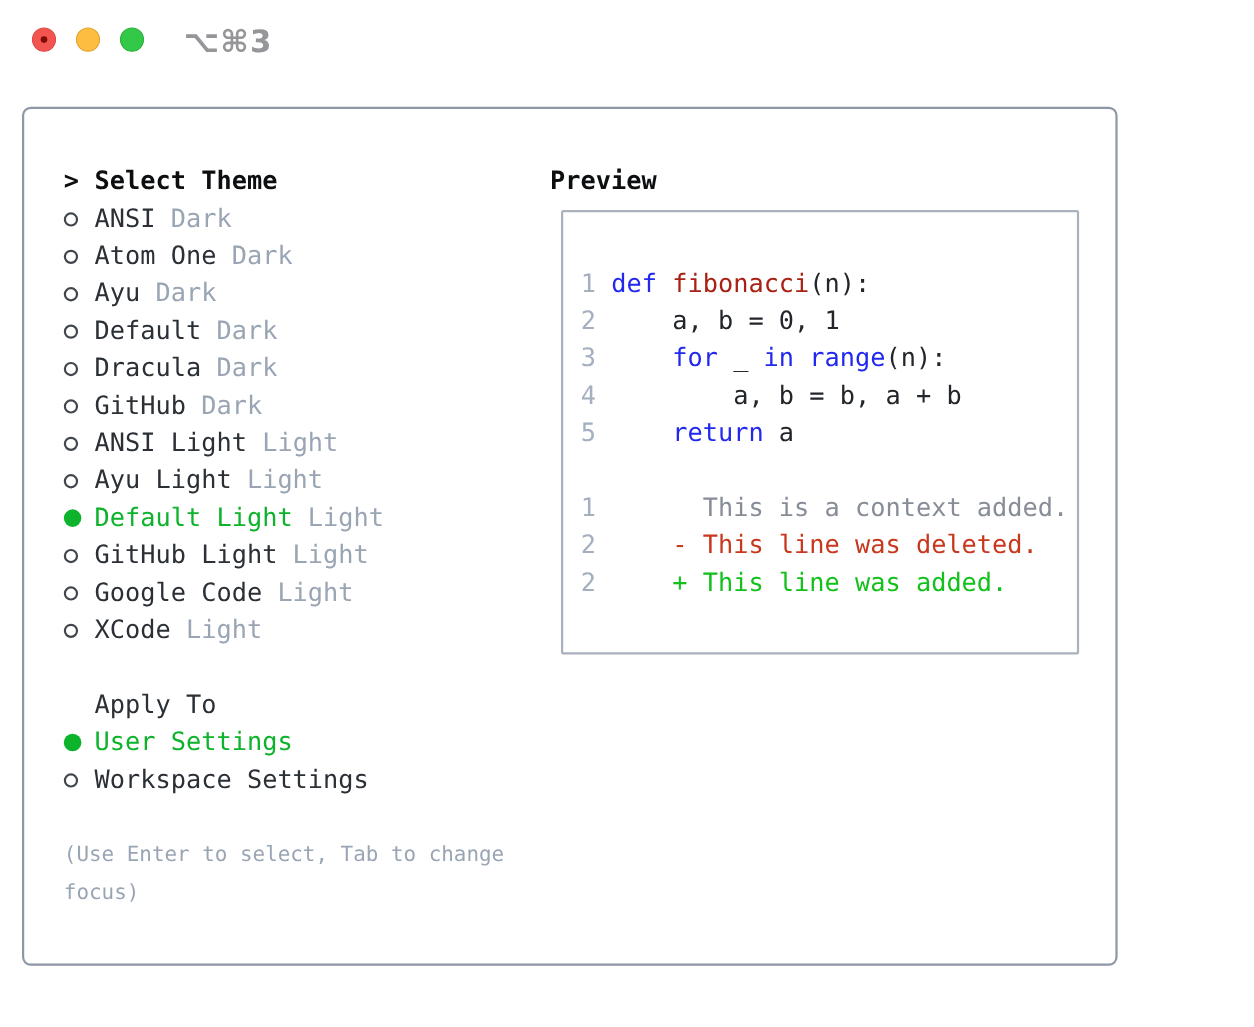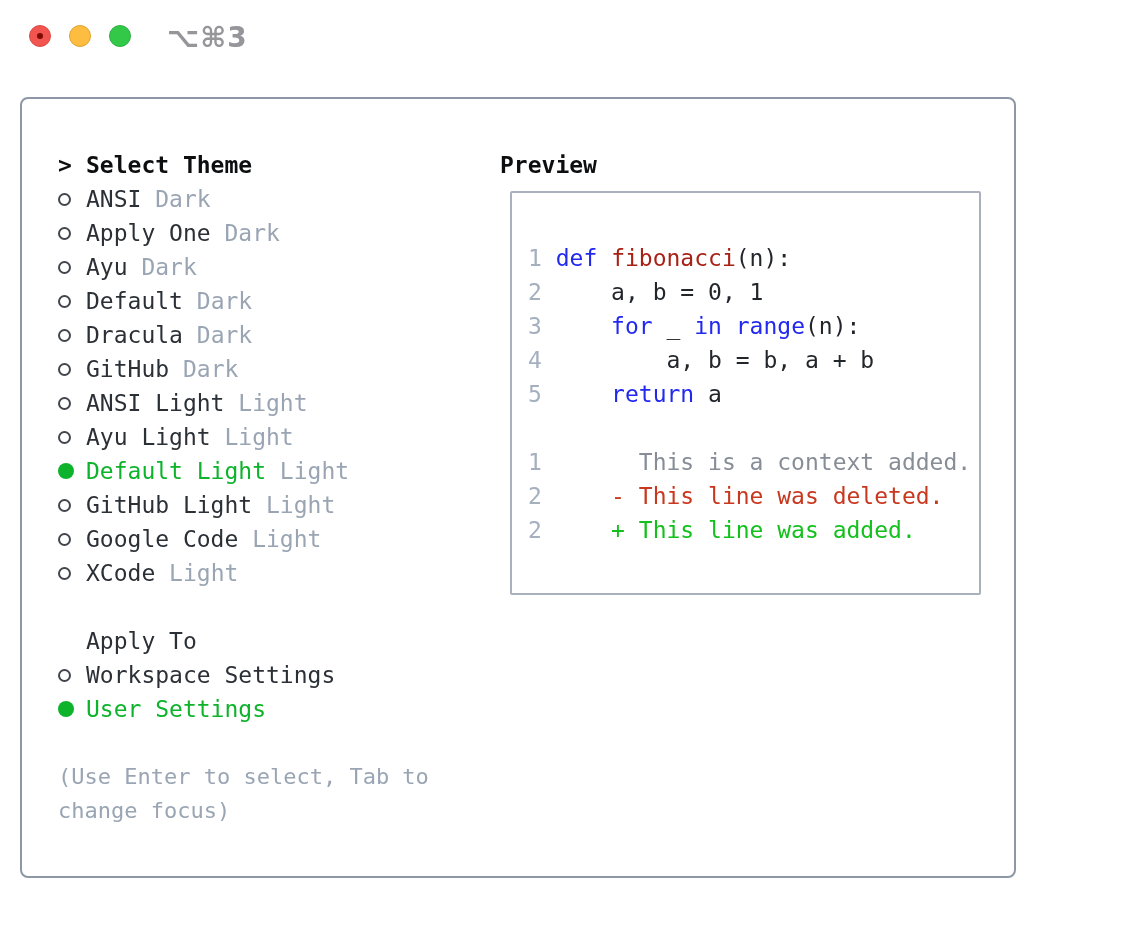--- a/index.html
+++ b/index.html
@@ -32,21 +32,21 @@
   .marker{display:inline-flex;width:28px;justify-content:flex-start;align-items:center;flex:none;}
   .chev{font-weight:bold;color:var(--heading);}
   .circle{width:13px;height:13px;border:2.5px solid #41464d;border-radius:50%;}
   .circle.filled{width:16px;height:16px;border:none;background:var(--selection);}
   .hdr{font-weight:bold;color:var(--heading);}
   .name{color:var(--text);}
   .name.selected{color:var(--selection);}
   .variant{color:var(--muted);}
   .indent{padding-left:28px;align-items:center;}
   .spacer{height:34px;}
-  .hint{width:430px;font-size:22px;line-height:34px;color:var(--muted);white-space:normal;}
+  .hint{width:430px;font-size:19px;line-height:34px;color:var(--muted);white-space:normal;}
 
   
   .preview-head{position:absolute;left:478px;top:49px;height:34px;line-height:34px;font-size:23px;font-weight:bold;color:var(--heading);}
   .preview-box{position:absolute;left:488px;top:92px;width:471px;height:404px;border:2px solid var(--box-border);border-radius:2px;background:#fff;padding:48px 0 0 16px;overflow:hidden;}
   .code-line{white-space:pre;height:34px;line-height:34px;font-size:23px;}
   .seg.num{color:var(--line-number);}
   .seg.plain{color:#22262b;}
   .seg.kw{color:var(--keyword);}
   .seg.fn{color:var(--function);}
   .seg.ctx{color:var(--context);}
@@ -68,39 +68,39 @@
   </div>
 
   <div class="panel">
 
     <div class="left-col">
       <div class="row">
         <span class="marker"><span class="chev">&gt;</span></span><span class="hdr">Select Theme</span>
       </div>
       <div id="theme-list">
           <div class="row"><span class="marker"><span class="circle"></span></span><span class="name">ANSI</span><span class="variant"> Dark</span></div>
-          <div class="row"><span class="marker"><span class="circle"></span></span><span class="name">Apply One</span><span class="variant"> Dark</span></div>
+          <div class="row"><span class="marker"><span class="circle"></span></span><span class="name">Atom One</span><span class="variant"> Dark</span></div>
           <div class="row"><span class="marker"><span class="circle"></span></span><span class="name">Ayu</span><span class="variant"> Dark</span></div>
           <div class="row"><span class="marker"><span class="circle"></span></span><span class="name">Default</span><span class="variant"> Dark</span></div>
           <div class="row"><span class="marker"><span class="circle"></span></span><span class="name">Dracula</span><span class="variant"> Dark</span></div>
           <div class="row"><span class="marker"><span class="circle"></span></span><span class="name">GitHub</span><span class="variant"> Dark</span></div>
           <div class="row"><span class="marker"><span class="circle"></span></span><span class="name">ANSI Light</span><span class="variant"> Light</span></div>
           <div class="row"><span class="marker"><span class="circle"></span></span><span class="name">Ayu Light</span><span class="variant"> Light</span></div>
           <div class="row"><span class="marker"><span class="circle filled"></span></span><span class="name selected">Default Light</span><span class="variant"> Light</span></div>
           <div class="row"><span class="marker"><span class="circle"></span></span><span class="name">GitHub Light</span><span class="variant"> Light</span></div>
           <div class="row"><span class="marker"><span class="circle"></span></span><span class="name">Google Code</span><span class="variant"> Light</span></div>
           <div class="row"><span class="marker"><span class="circle"></span></span><span class="name">XCode</span><span class="variant"> Light</span></div>
         </div>
       <div class="spacer"></div>
       <div class="row indent">
         <span>Apply To</span>
       </div>
       <div id="apply-list">
+          <div class="row"><span class="marker"><span class="circle filled"></span></span><span class="name selected">User Settings</span></div>
           <div class="row"><span class="marker"><span class="circle"></span></span><span class="name">Workspace Settings</span></div>
-          <div class="row"><span class="marker"><span class="circle filled"></span></span><span class="name selected">User Settings</span></div>
         </div>
       <div class="spacer"></div>
       <div class="hint">(Use Enter to select, Tab to change focus)</div>
     </div>
 
     <div class="preview-head">Preview</div>
     <div class="preview-box" id="preview-box">
         <div class="code-line"><span class="seg num">1</span> <span class="seg kw">def</span><span class="seg plain"> </span><span class="seg fn">fibonacci</span><span class="seg plain">(n):</span></div>
         <div class="code-line"><span class="seg num">2</span> <span class="seg plain">    a, b = 0, 1</span></div>
         <div class="code-line"><span class="seg num">3</span> <span class="seg plain">    </span><span class="seg kw">for</span><span class="seg plain"> _ </span><span class="seg kw">in</span><span class="seg plain"> </span><span class="seg kw">range</span><span class="seg plain">(n):</span></div>

